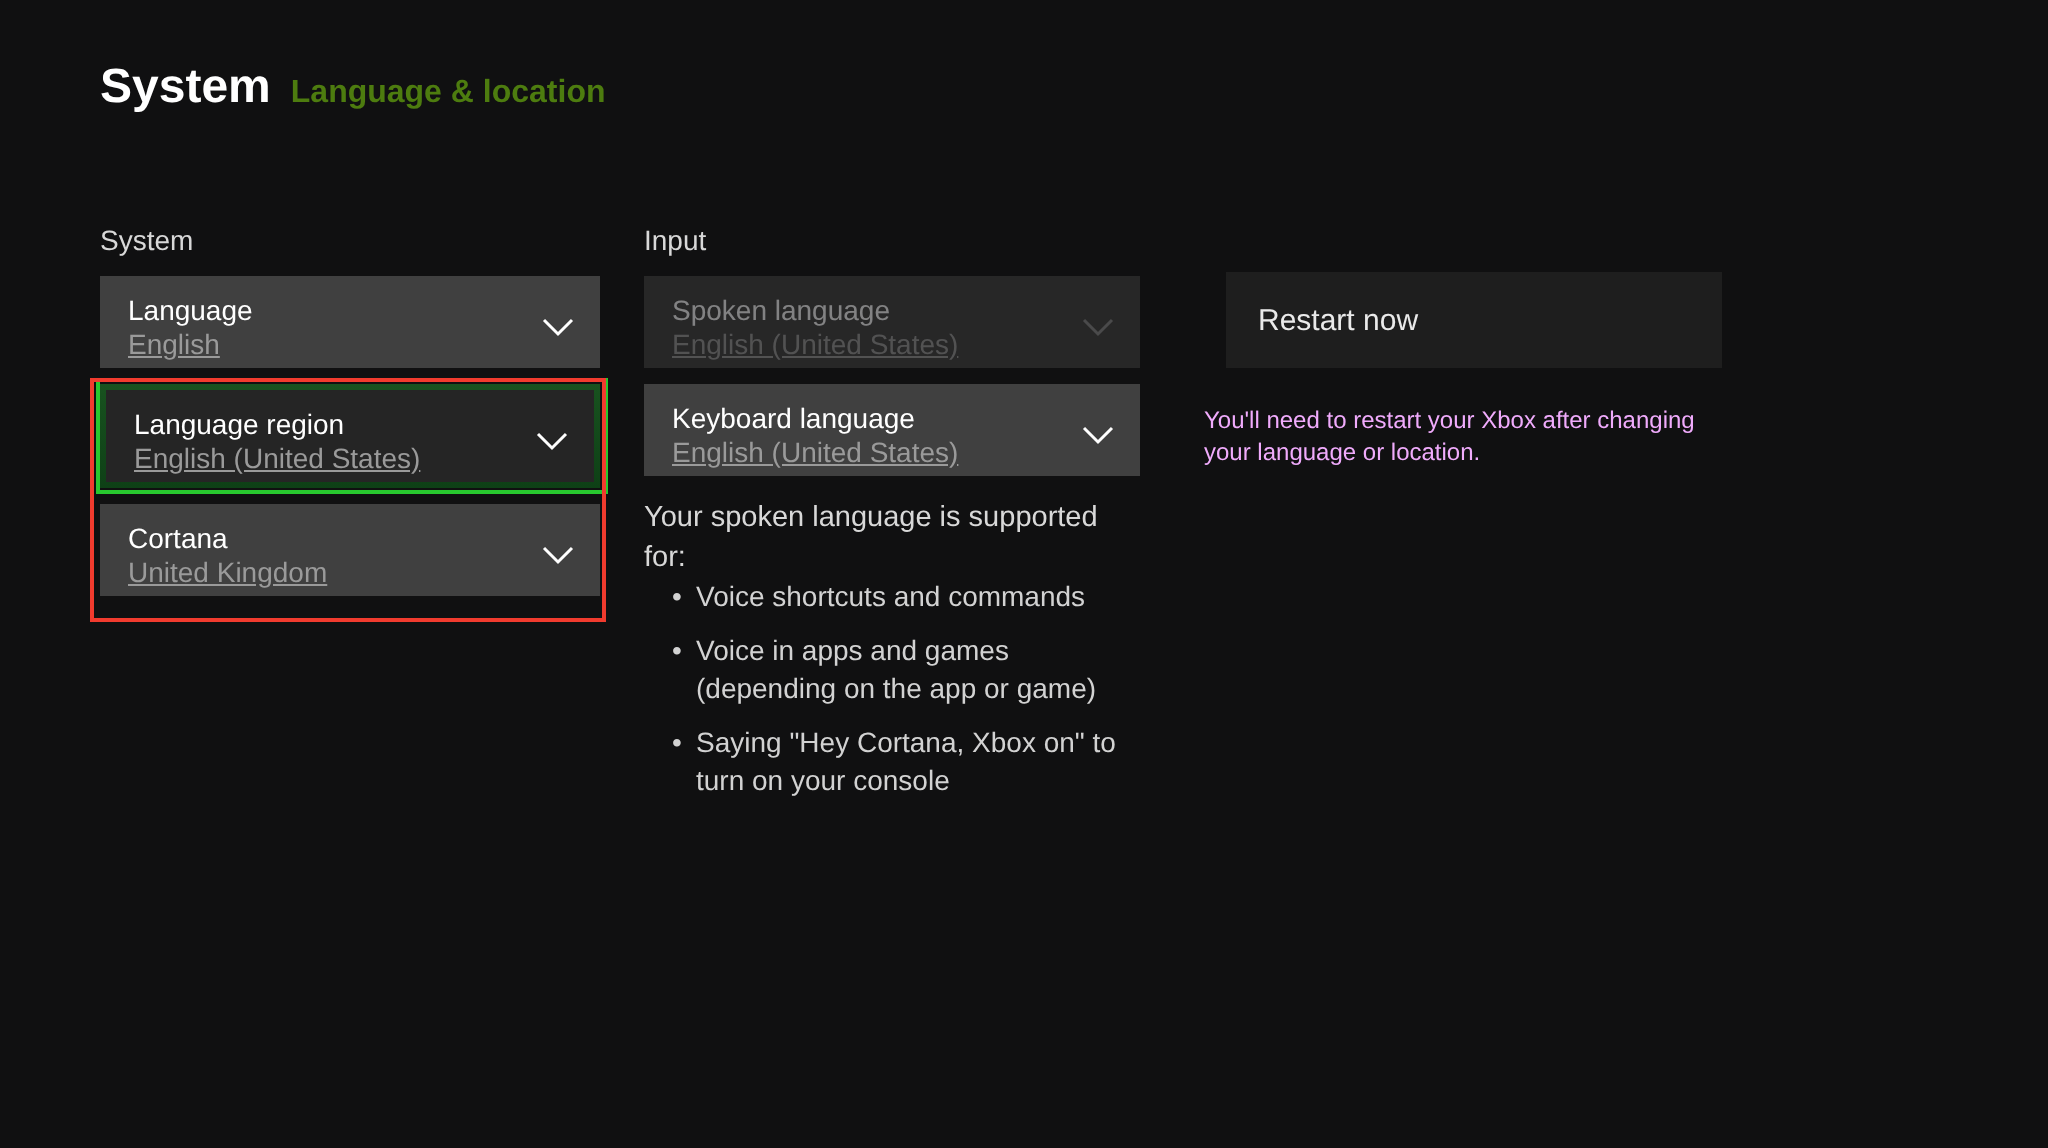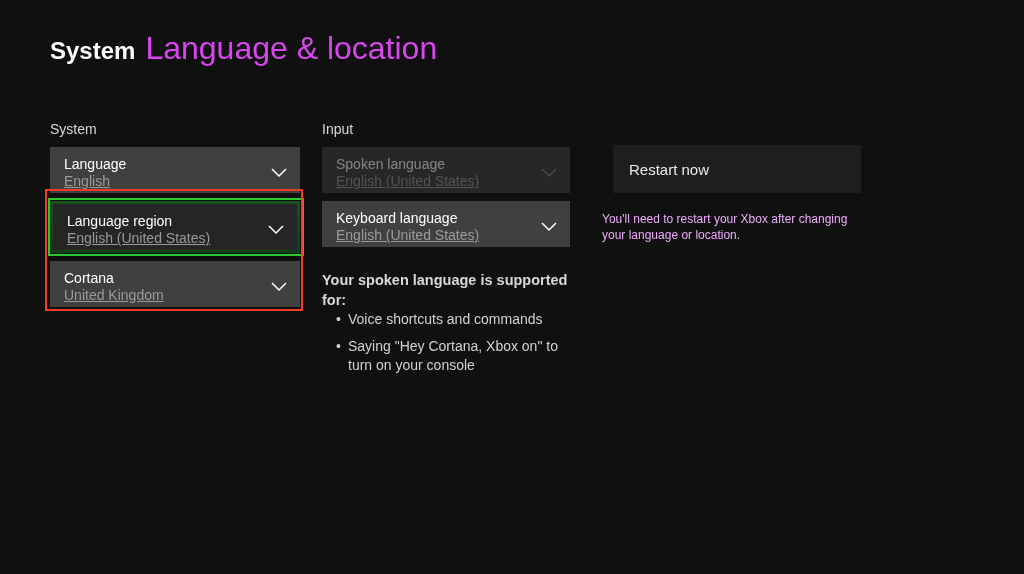--- a/index.html
+++ b/index.html
@@ -19,23 +19,23 @@
       align-items: baseline;
       gap: 10px;
       margin-bottom: 54px;
     }
     .header-bold {
       font-size: 24px;
       font-weight: 600;
       color: #fff;
     }
     .header-light {
-      font-size: 32px;
-      font-weight: 400;
-      color: #d946ef;
+      font-size: 16px;
+      font-weight: 700;
+      color: #4d7c0f;
     }
     .columns {
       display: flex;
       gap: 22px;
       align-items: flex-start;
     }
     .col { display: flex; flex-direction: column; }
     .col-system { width: 250px; }
     .col-input  { width: 248px; }
     .col-restart{ width: 290px; align-items: center; }
@@ -107,22 +107,21 @@
     .info-text {
       font-size: 12px;
       color: #f0abfc;
       line-height: 1.35;
       max-width: 270px;
     }
     .support-text {
       font-size: 14.5px;
       color: #d8d8d8;
       line-height: 1.35;
-      margin-top: 16px;
-      font-weight: bold;
+      margin-top: 4px;
     }
     ul.bullets {
       list-style: none;
       margin-top: 0;
       padding-left: 14px;
     }
     ul.bullets li {
       font-size: 14px;
       color: #d2d2d2;
       line-height: 1.35;
@@ -215,20 +214,21 @@
         <span class="chevron">
           <svg width="16" height="10" viewBox="0 0 16 10" fill="none">
               <path d="M1 1 L8 8 L15 1" stroke-width="1.5"></path>
             </svg>
         </span>
       </div>
 
       <div class="support-text">Your spoken language is supported for:</div>
       <ul class="bullets">
         <li>Voice shortcuts and commands</li>
+        <li>Voice in apps and games (depending on the app or game)</li>
         <li>Saying "Hey Cortana, Xbox on" to turn on your console</li>
       </ul>
     </div>
 
     <div class="col col-restart">
       <div class="restart-spacer"></div>
       <div class="restart-btn">
         <span>Restart now</span>
       </div>
       <div class="info-text">You'll need to restart your Xbox after changing your language or location.</div>

